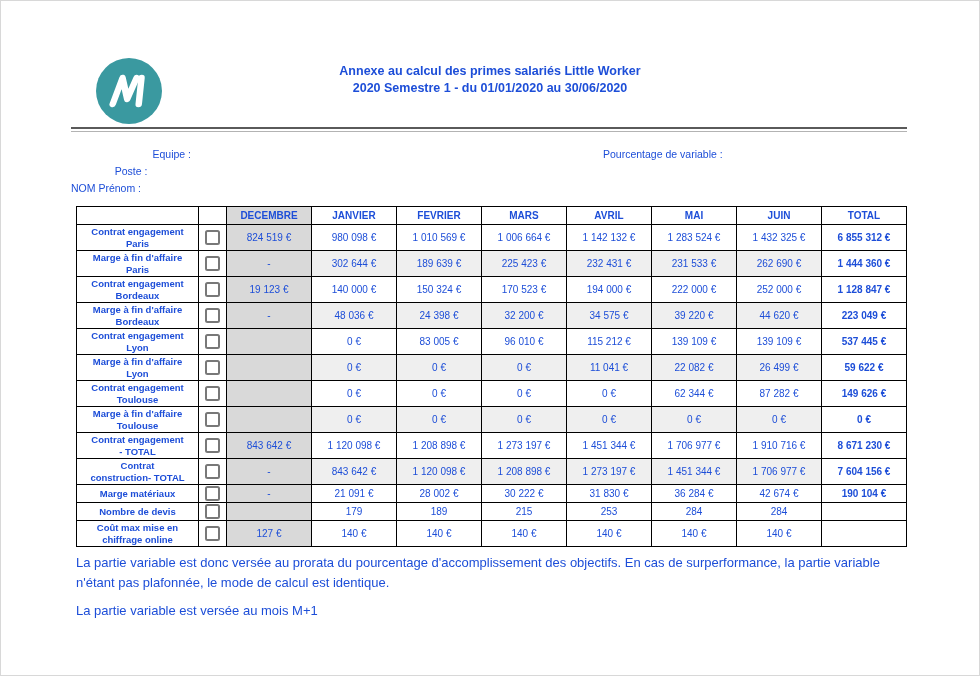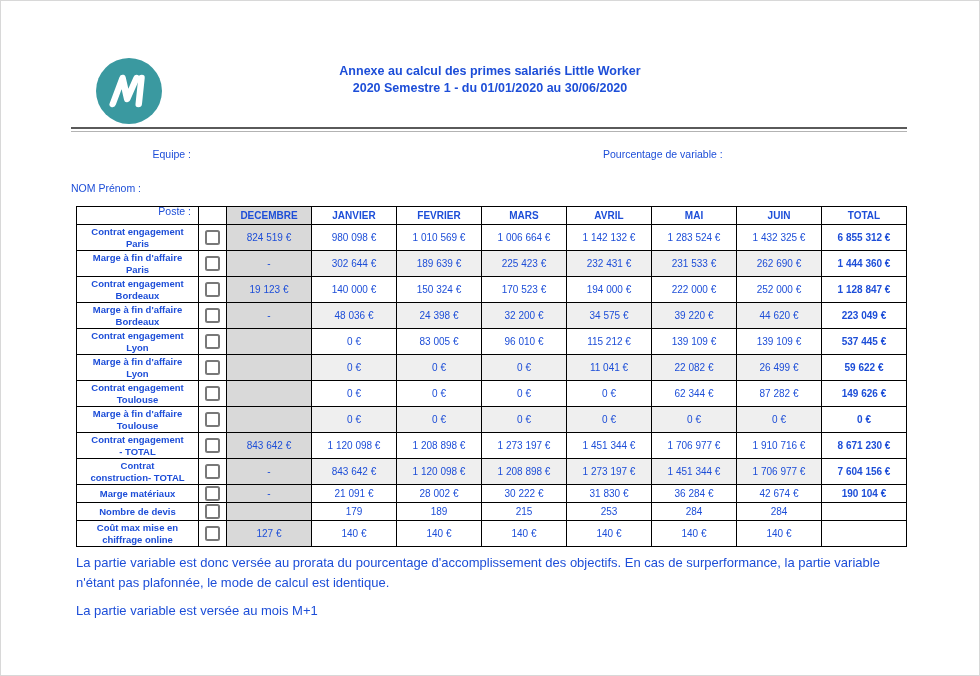--- a/index.html
+++ b/index.html
@@ -15,21 +15,21 @@
   .title{
     position:absolute;left:0;top:62px;width:978px;text-align:center;
     font-weight:bold;font-size:12.5px;line-height:17px;
   }
   .rule{
     position:absolute;left:70px;top:126px;width:836px;height:2px;
     border-top:2px solid #5a5a5a;border-bottom:1px solid #b3b3b3;
   }
   .field{position:absolute;font-size:10.5px;}
   .f-equipe{left:70px;top:147px;width:120px;text-align:right;}
-  .f-poste{left:70px;top:164px;width:120px;text-align:right;margin-top:40px;}
+  .f-poste{left:70px;top:164px;width:120px;text-align:center;}
   .f-nom{left:70px;top:181px;width:120px;}
   .f-pct{left:602px;top:147px;}
   table.grid{
     position:absolute;left:75px;top:205px;width:830px;
     border-collapse:collapse;table-layout:fixed;font-size:10px;
   }
   table.grid th, table.grid td{
     border:1px solid #000;text-align:center;vertical-align:middle;
     padding:0 1px;overflow:hidden;white-space:nowrap;
   }

